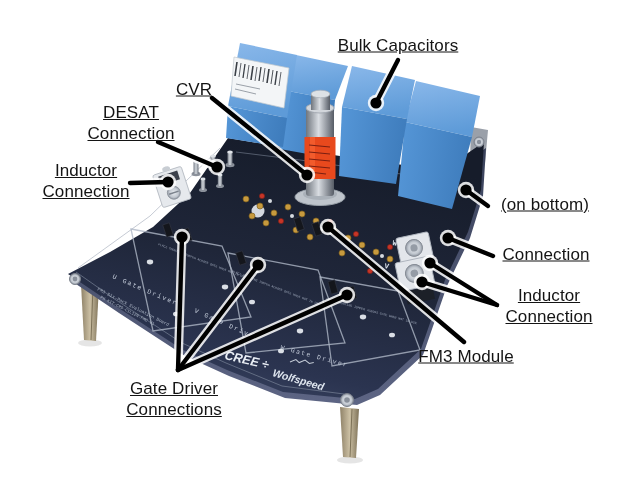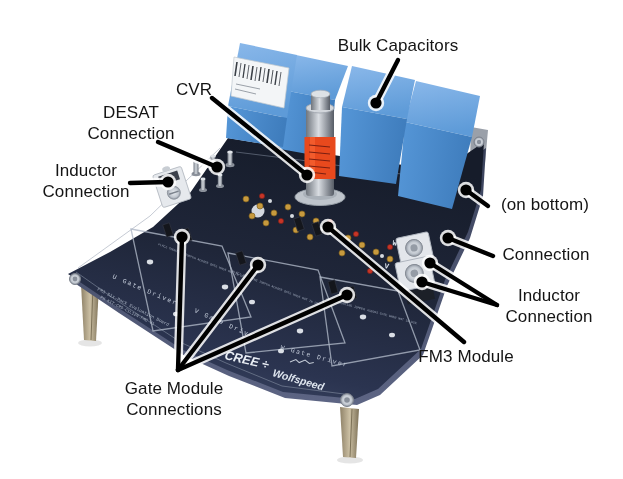--- a/index.html
+++ b/index.html
@@ -6,21 +6,21 @@
   .stage{
     position:relative;width:623px;height:479px;background:#ffffff;overflow:hidden;
     font-family:"Liberation Sans",sans-serif;
   }
   .stage svg{position:absolute;left:0;top:0;}
   .callout-label{
     position:absolute;transform:translate(-50%,-50%);
     text-align:center;font-size:17px;line-height:21px;color:#141414;
     white-space:nowrap;letter-spacing:.1px;
   }
-  .callout-label span{display:block;}
+  .callout-label span{display:block;text-decoration:underline;}
 </style>
 </head>
 <body>
 
 <div class="stage">
 
 <svg width="623" height="479" viewBox="0 0 623 479">
   <defs>
     <linearGradient id="gBoard" x1="0.55" y1="0" x2="0.2" y2="1">
       <stop offset="0" stop-color="#161c2a"></stop>
@@ -372,17 +372,17 @@
   <span>Connection</span>
 </div>
 <div class="callout-label" style="left:549px;top:306px">
   <span>Inductor</span>
   <span>Connection</span>
 </div>
 <div class="callout-label" style="left:466px;top:356px">
   <span>FM3 Module</span>
 </div>
 <div class="callout-label" style="left:174px;top:399px">
-  <span>Gate Module</span>
+  <span>Gate Driver</span>
   <span>Connections</span>
 </div>
 
 </div>
 
 </body></html>

